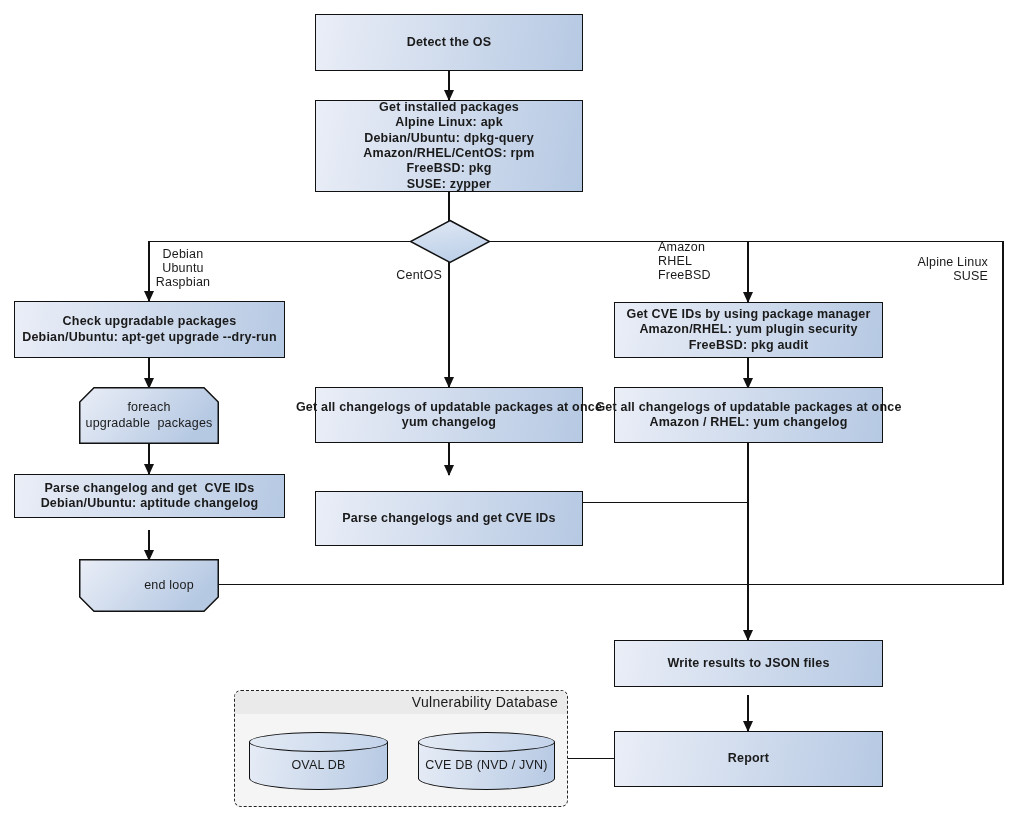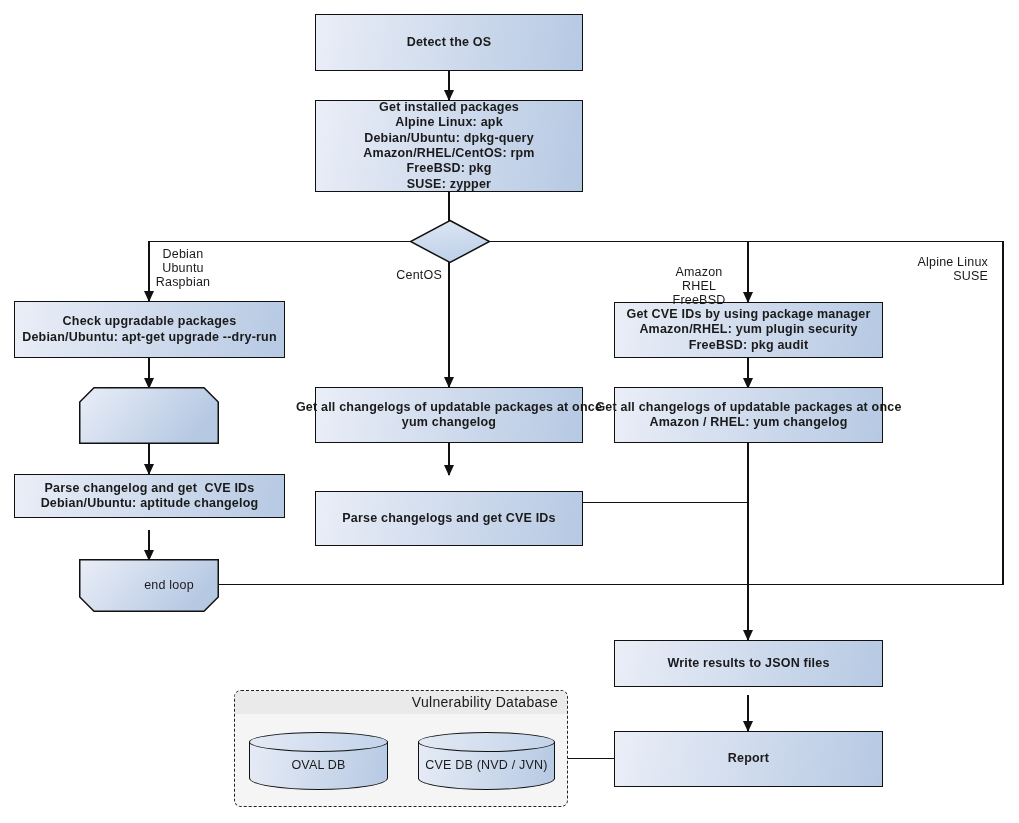--- a/index.html
+++ b/index.html
@@ -150,33 +150,37 @@
 
   <svg class="shape" style="left:79px;top:387px;" width="140" height="57" viewBox="0 0 140 57">
     <defs>
       <linearGradient id="gNode" x1="0" y1="0" x2="1" y2="0.35">
         <stop offset="0" stop-color="#eaeef7"></stop>
           <stop offset="1" stop-color="#b6c9e3"></stop>
       </linearGradient>
     </defs>
     <polygon points="15,0.75 125,0.75 139.25,15 139.25,56.25 0.75,56.25 0.75,15" fill="url(#gNode)" stroke="#111111" stroke-width="1.5"></polygon>
   </svg>
+  <div class="shape-label" style="left:79px;top:387px;width:140px;height:57px;">
+    <div class="lbl">foreach
+upgradable  packages</div>
+  </div>
 
   <svg class="shape" style="left:79px;top:559px;" width="140" height="53" viewBox="0 0 140 53">
     <polygon points="0.75,0.75 139.25,0.75 139.25,38 125,52.25 15,52.25 0.75,38" fill="url(#gNode)" stroke="#111111" stroke-width="1.5"></polygon>
   </svg>
   <div class="shape-label" style="left:79px;top:559px;width:140px;height:53px;padding-left:20px;">
     <div class="lbl">end loop</div>
   </div>
 
   <div class="blabel" style="left:150px;top:247px;width:66px;text-align:center;">Debian
 Ubuntu
 Raspbian</div>
   <div class="blabel" style="left:378px;top:268px;width:64px;text-align:right;">CentOS</div>
-  <div class="blabel" style="left:658px;top:265px;width:82px;text-align:center;">Amazon
+  <div class="blabel" style="left:658px;top:240px;width:82px;text-align:left;">Amazon
 RHEL
 FreeBSD</div>
   <div class="blabel" style="left:878px;top:255px;width:110px;text-align:right;">Alpine Linux
 SUSE</div>
 
   <div class="vdb">
     <div class="vdb-header">Vulnerability Database</div>
     <div class="cyl" style="left:14px;top:41px;width:139px;height:58px;">
       <div class="cyl-body">
         <div class="lbl">OVAL DB</div>

